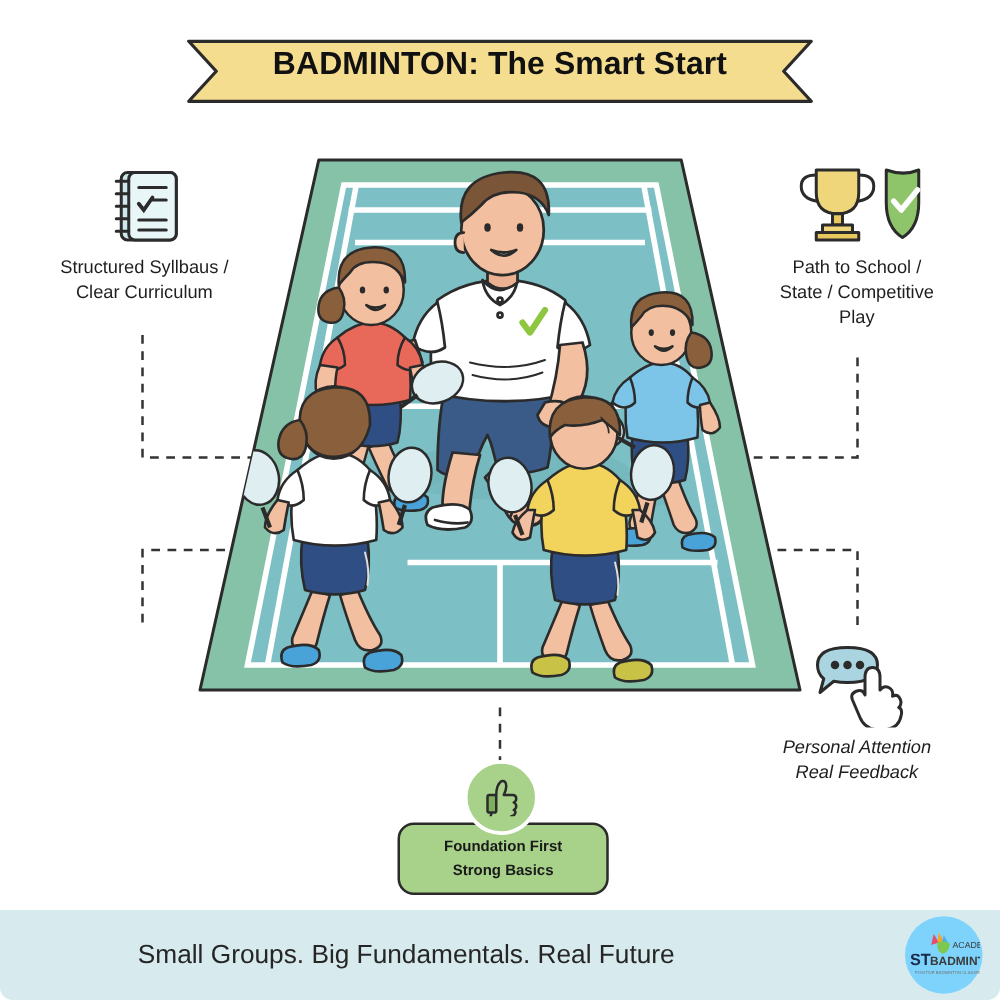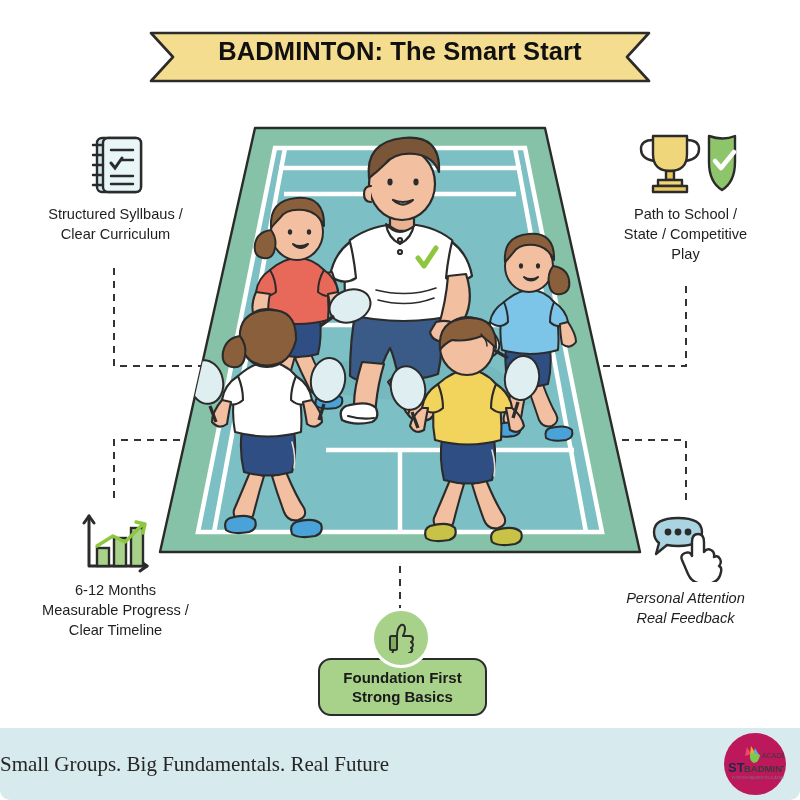--- a/index.html
+++ b/index.html
@@ -46,39 +46,39 @@
     width:54px;height:54px;border-radius:50%;
     background:#a8d18a;border:3px solid #ffffff;
     display:flex;align-items:center;justify-content:center;z-index:3;
   }
   .pill-body{
     position:absolute;left:0;top:50px;width:165px;height:54px;
     background:#a8d18a;border:2.2px solid #2b2b2b;border-radius:13px;
     display:flex;align-items:center;justify-content:center;z-index:2;
   }
   .pill-body .txt{
-    font-size:15px;font-weight:bold;color:#1a1a1a;line-height:19px;
+    font-size:12px;font-weight:bold;color:#1a1a1a;line-height:19px;
     text-align:center;white-space:pre-line;
   }
 
   
   .connectors{position:absolute;inset:0;pointer-events:none;}
 
   
   .footer{
     position:absolute;left:0;bottom:0;width:800px;height:72px;
     background:#d7eaee;display:flex;align-items:center;
   }
   .footer .tagline{
-    position:absolute;left:0;width:650px;
-    font-size:21px;color:#262626;font-family:Liberation Serif, serif;
+    position:absolute;left:0;width:650px;text-align:center;
+    font-size:21px;color:#262626;
   }
   .logo{
     position:absolute;right:14px;top:50%;transform:translateY(-50%);
-    width:62px;height:62px;border-radius:50%;background:#be185d;
+    width:62px;height:62px;border-radius:50%;background:#7dd3fc;
     display:flex;align-items:center;justify-content:center;
   }
 </style>
 </head>
 <body>
 
 <div class="stage">
 
   <svg class="connectors" width="800" height="800" viewBox="0 0 800 800">
     <g stroke="#333333" stroke-width="2" fill="none" stroke-dasharray="7,6" stroke-linecap="butt">
@@ -344,41 +344,20 @@
           <path d="M8 13 h10 M8 23 h10 M8 33 h10 M8 43 h10 M8 53 h10"></path>
           <path d="M26 18 h22 M26 44 h22 M26 52 h22 M36 28 h12"></path>
           <path d="M26 31 l4 5 l7 -10" stroke-width="3"></path>
         </g>
       </svg>
     </div>
     <div class="caption">Structured Syllbaus /
 Clear Curriculum</div>
   </div>
 
-  <div class="feature f-bl">
-    <div class="icon">
-      <svg width="78" height="62" viewBox="0 0 78 62">
-        <g stroke="#2b2b2b" stroke-width="3" fill="none" stroke-linecap="round" stroke-linejoin="round">
-          <path d="M12 4 v50 h58"></path>
-          <path d="M12 4 l-5 7 M12 4 l5 7"></path>
-          <path d="M70 54 l-7 -5 M70 54 l-7 5"></path>
-        </g>
-        <g stroke="#2b2b2b" stroke-width="2.4">
-          <rect x="20" y="36" width="12" height="18" fill="#a8d18a"></rect>
-          <rect x="37" y="26" width="12" height="28" fill="#a8d18a"></rect>
-          <rect x="54" y="16" width="12" height="38" fill="#a8d18a"></rect>
-        </g>
-        <path d="M20 34 l16 -10 l12 6 l18 -18" fill="none" stroke="#8ec63f" stroke-width="3.4" stroke-linecap="round" stroke-linejoin="round"></path>
-        <path d="M59 10 l9 2 l-2 9" fill="none" stroke="#8ec63f" stroke-width="3.4" stroke-linecap="round" stroke-linejoin="round"></path>
-      </svg>
-    </div>
-    <div class="caption">6-12 Months
-Measurable Progress /
-Clear Timeline</div>
-  </div>
 
   <div class="feature f-br">
     <div class="icon">
       <svg width="84" height="70" viewBox="0 0 84 70">
         <g stroke="#2b2b2b" stroke-width="2.4" stroke-linejoin="round">
           <path d="M10 20 q0 -14 24 -14 q24 0 24 14 q0 14 -24 14 q-6 0 -11 -1 l-11 9 l3 -11 q-5 -4 -5 -11 Z" fill="#a9d4e0"></path>
           <circle cx="24" cy="20" r="3.4" fill="#2b2b2b" stroke="none"></circle>
           <circle cx="34" cy="20" r="3.4" fill="#2b2b2b" stroke="none"></circle>
           <circle cx="44" cy="20" r="3.4" fill="#2b2b2b" stroke="none"></circle>
 

